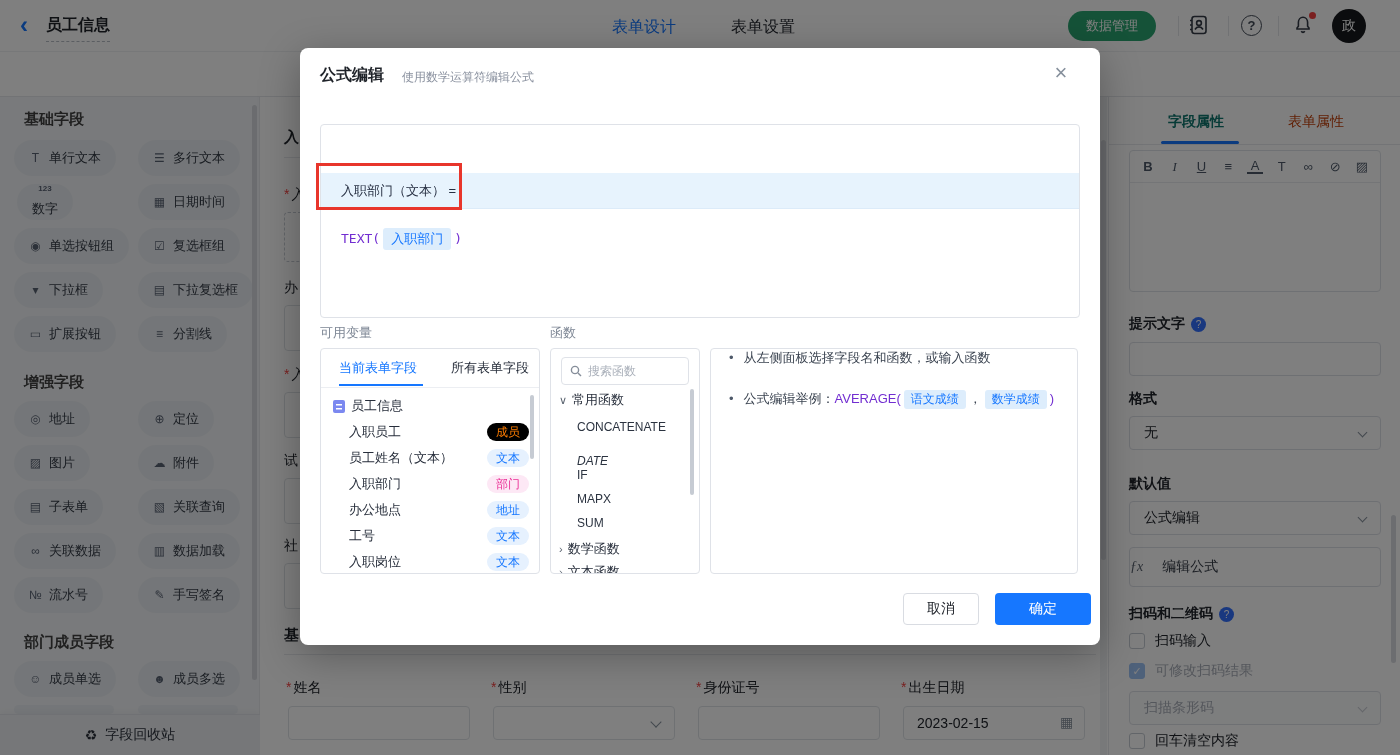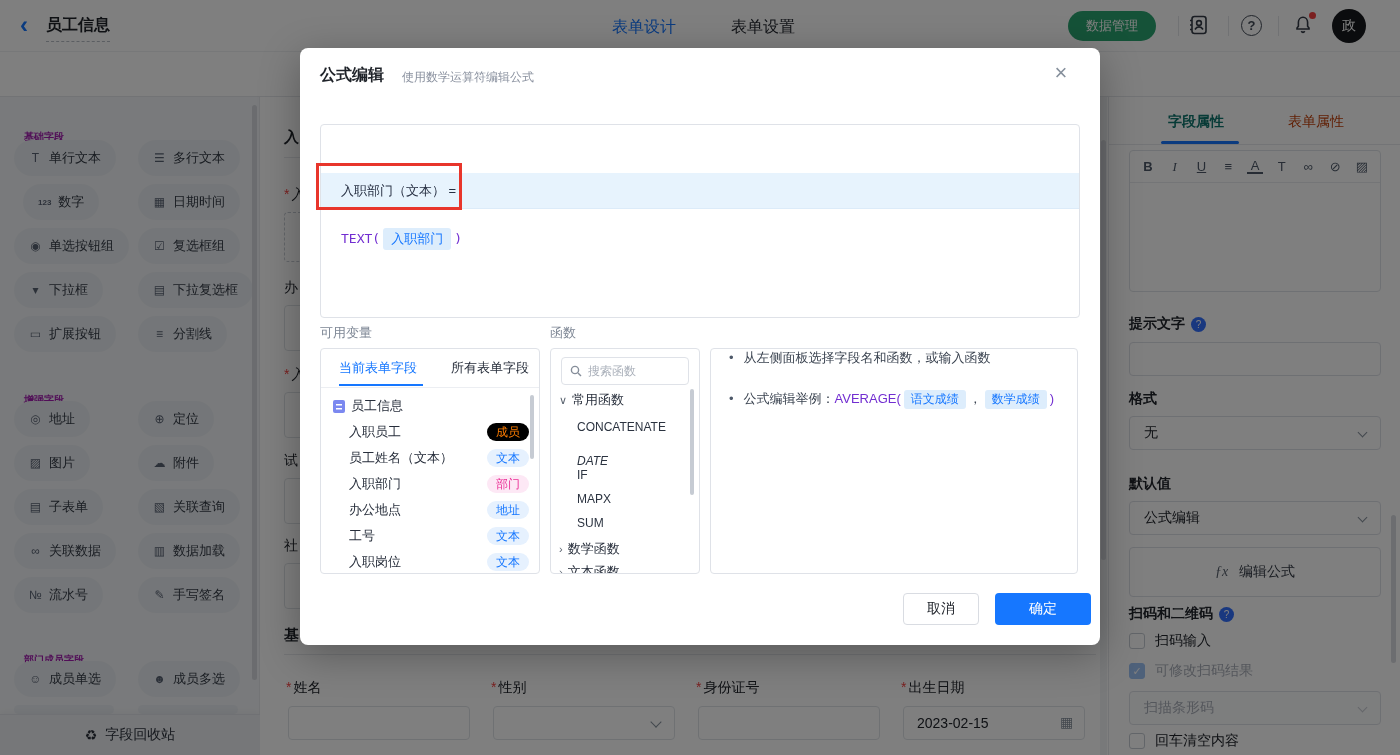--- a/index.html
+++ b/index.html
@@ -24,21 +24,21 @@
   .sub-toolbar { position:absolute; left:0; top:52px; width:1400px; height:45px; background:#fff; border-bottom:1px solid #e5e6eb; }
   .tb-link { position:absolute; top:61px; font-size:13px; color:#3370ff; display:flex; align-items:center; gap:6px; cursor:pointer; }
   .tb-link .ico { font-size:12px; }
   .btn-outline { position:absolute; top:60px; height:30px; border:1px solid #1677ff; border-radius:15px; color:#1677ff; font-size:14px; display:flex; align-items:center; justify-content:center; background:#fff; }
   .btn-primary { position:absolute; top:60px; height:30px; border-radius:15px; background:#1677ff; color:#fff; font-size:14px; display:flex; align-items:center; justify-content:center; }
   .share-btn { position:absolute; left:1338px; top:60px; width:30px; height:30px; border-radius:50%; background:#1677ff; color:#fff; display:flex; align-items:center; justify-content:center; }
   .share-btn span { display:inline-block; transform:rotate(-40deg); font-size:11px; }
 
   
   .left-sb { position:absolute; left:0; top:97px; width:260px; height:658px; background:#f3f5f8; border-right:1px solid #e7e9ed; }
-  .sec-title { position:absolute; font-size:10px; font-weight:700; color:#a21caf;margin-top:20px; }
+  .sec-title { position:absolute; font-size:15px; font-weight:700; color:#404040; }
   .pill { position:absolute; height:36px; border-radius:18px; background:#e9edf2; display:flex; align-items:center; gap:7px; padding:0 15px; font-size:13px; color:#333a45; white-space:nowrap; cursor:grab; }
   .pill .ico { font-size:12px; color:#596273; min-width:13px; text-align:center; }
   .pill .ico.num { font-size:8px; font-weight:700; letter-spacing:0; }
   .pill.partial { height:9px; overflow:hidden; width:100px; }
   .recycle-bar { position:absolute; left:0; top:617px; width:260px; height:41px; background:#eceef2; border-top:1px solid #e0e3e8; display:flex; align-items:center; justify-content:center; gap:8px; font-size:14px; color:#2b313b; box-shadow:0 -2px 6px rgba(0,0,0,.04); }
   .sb-scroll { position:absolute; left:252px; top:8px; width:5px; height:575px; background:#d6d9de; border-radius:3px; }
 
   
   .canvas { position:absolute; left:260px; top:97px; width:848px; height:658px; background:#fff; }
   .cv-sec { position:absolute; font-size:15px; font-weight:700; color:#20242b; }
@@ -64,21 +64,21 @@
   .rt-toolbar { height:32px; border-bottom:1px solid #e9ebef; display:flex; align-items:center; justify-content:space-between; padding:0 10px; }
   .rt-ic { font-size:13px; color:#4e5969; width:16px; text-align:center; cursor:pointer; }
   .rt-ic.b { font-weight:700; } .rt-ic.i { font-style:italic; font-family:"Liberation Serif",serif; }
   .rt-ic.u { text-decoration:underline; } .rt-ic.a { border-bottom:2px solid #4e5969; line-height:12px; }
   .rp-label { position:absolute; left:20px; font-size:14px; font-weight:600; color:#20242b; display:flex; align-items:center; gap:6px; }
   .q-badge { width:15px; height:15px; border-radius:50%; background:#3370ff; color:#fff; font-size:10px; font-weight:400; display:flex; align-items:center; justify-content:center; }
   .rp-input { position:absolute; left:20px; width:252px; height:34px; border:1px solid #dde0e6; border-radius:4px; background:#fff; }
   .rp-select { position:absolute; left:20px; width:252px; height:34px; border:1px solid #dde0e6; border-radius:4px; background:#fff; font-size:14px; color:#20242b; display:flex; align-items:center; padding:0 14px; }
   .rp-select.disabled { color:#a9aeb8; background:#fbfcfd; }
   .rp-select .sel-chev { position:absolute; right:14px; top:12px; width:7px; height:7px; border-right:1.6px solid #86909c; border-bottom:1.6px solid #86909c; transform:rotate(45deg); }
-  .fx-btn { position:absolute; left:20px; width:252px; height:50px; border:1px solid #dde0e6; border-radius:4px; background:#fff; display:flex; align-items:center; justify-content:center; gap:11px; font-size:14px; color:#343b46; }
+  .fx-btn { position:absolute; left:20px; width:252px; height:40px; border:1px solid #dde0e6; border-radius:4px; background:#fff; display:flex; align-items:center; gap:19px; font-size:14px; color:#343b46; }
   .fx-glyph { font-style:italic; font-family:"Liberation Serif",serif; color:#59626e; }
   .cb-row { position:absolute; left:20px; display:flex; align-items:center; gap:10px; font-size:14px; color:#20242b; }
   .cb { width:16px; height:16px; border:1px solid #c5cad2; border-radius:3px; background:#fff; }
   .cb.checked-disabled { background:#9cc2f5; border-color:#9cc2f5; color:#fff; font-size:11px; display:flex; align-items:center; justify-content:center; }
   .cb-row.disabled { color:#a9aeb8; }
   .rp-scroll { position:absolute; left:282px; top:418px; width:5px; height:148px; background:#d8dbe0; border-radius:3px; }
 
   
   .dim { position:absolute; inset:0; background:rgba(0,0,0,0.5); z-index:50; }
   .modal { position:absolute; left:300px; top:48px; width:800px; height:597px; background:#fff; border-radius:8px; z-index:100; box-shadow:0 10px 40px rgba(0,0,0,.3); }
@@ -189,21 +189,21 @@
     <span class="sec-title" style="left:24px;top:13px;">基础字段</span>
 
     <div class="pill" style="left:14px;top:43px;">
         <span class="ico">T</span>
         <span>单行文本</span>
       </div>
     <div class="pill" style="left:138px;top:43px;">
         <span class="ico">☰</span>
         <span>多行文本</span>
       </div>
-    <div class="pill" style="left:23px;top:87px;">
+    <div class="pill" style="left:17px;top:87px;flex-direction:column;">
         <span class="ico num">123</span>
         <span>数字</span>
       </div>
     <div class="pill" style="left:138px;top:87px;">
         <span class="ico">▦</span>
         <span>日期时间</span>
       </div>
     <div class="pill" style="left:14px;top:131px;">
         <span class="ico">◉</span>
         <span>单选按钮组</span>

